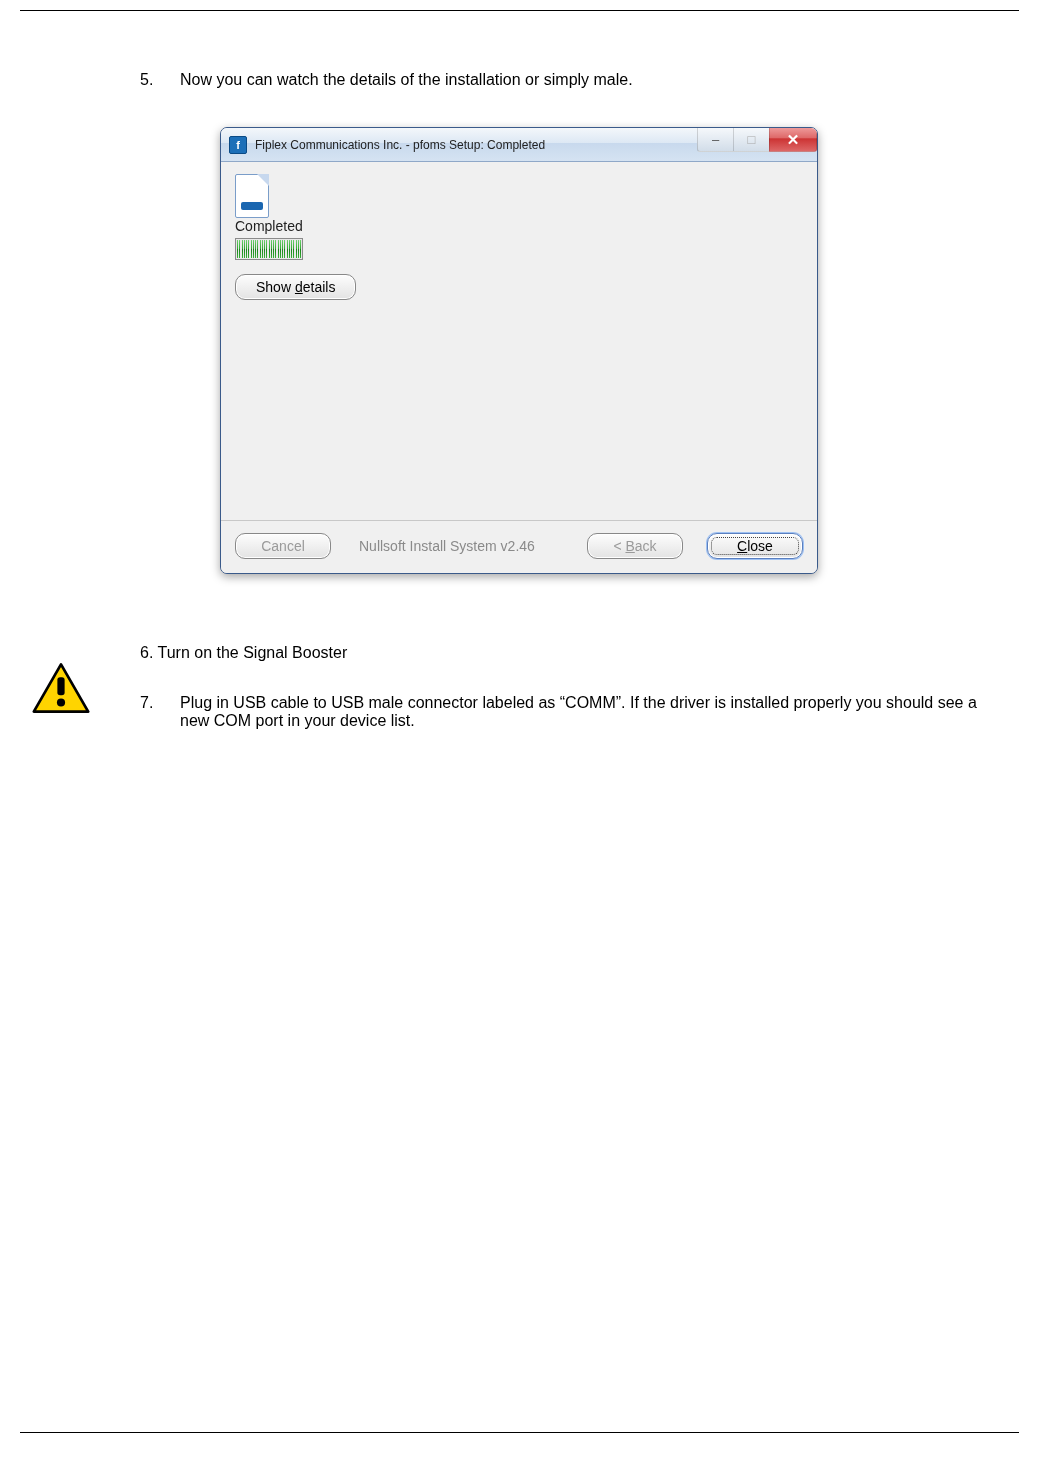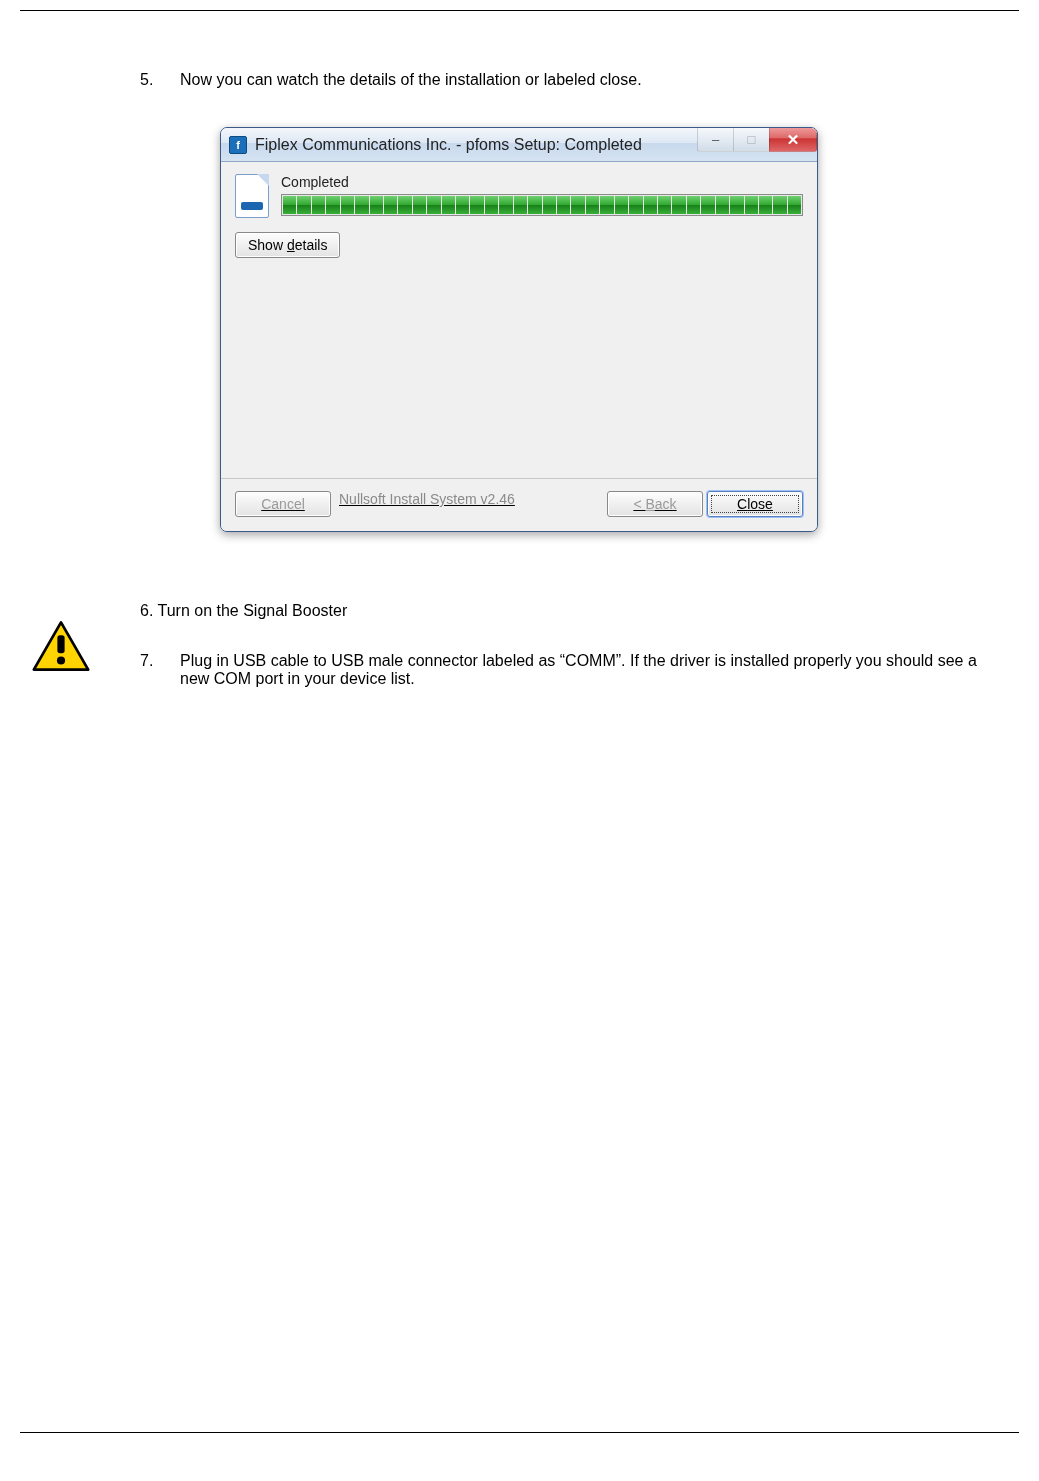--- a/index.html
+++ b/index.html
@@ -64,21 +64,21 @@
     background: #1c6fb8;
     border: 1px solid #0a4a85;
     border-radius: 2px;
     margin-right: 8px;
     display: flex; align-items:center; justify-content:center;
     color:#fff; font-size:11px; font-weight:bold;
   }
   .titlebar-text {
     flex: 1;
     color: #222;
-    font-size: 16px;
+    font-size: 12px;
     white-space: nowrap;
     overflow: hidden;
   }
   .winbtns { display:flex; height:100%; }
   .winbtn {
     width: 36px; height: 24px;
     margin-top: 0;
     border: 1px solid rgba(0,0,0,0.15);
     border-top: none;
     display:flex; align-items:center; justify-content:center;
@@ -99,22 +99,22 @@
     font-weight: bold;
   }
   .winbtn.close .xmark { font-size:15px; }
   .dialog-body {
     background: #f0f0f0;
     padding: 12px 14px 10px 14px;
   }
   .body-top {
     display:flex;
     align-items: flex-start;
-    gap: 12px;
     margin-bottom: 4px;
+    flex-direction: column;
   }
   .doc-icon {
     width: 34px; height: 44px;
     position: relative;
   }
   .doc-icon .sheet {
     position:absolute; inset:0;
     background:#fff;
     border:1px solid #7a9dc9;
     border-radius:2px;
@@ -151,40 +151,40 @@
   .seg {
     flex:1;
     margin-right:1px;
     background: linear-gradient(to bottom,#6fd06f 0%,#2fa82f 50%,#188018 51%,#38b038 100%);
   }
   .seg:last-child{margin-right:0;}
   .show-details-row { margin-top: 14px; }
   .btn {
     display:inline-block;
     min-width: 96px;
-    padding: 4px 12px;
+    padding: 4px 20px;
     background: linear-gradient(to bottom,#fdfdfd,#e3e3e3);
     border: 1px solid #888;
-    border-radius: 3px;
+    border-radius: 10px;
     font-size: 14px;
     text-align: center;
     box-shadow: inset 0 0 0 1px #fff;
     cursor: pointer;
   }
   .content-spacer { height: 210px; }
   .dialog-sep {
     border-top: 1px solid #c8c8c8;
     margin: 0 -14px;
   }
   .footer-row {
     display:flex;
+    align-items:center;
     padding: 12px 14px 14px 14px;
-    gap: 4px;
+    gap: 24px;
     background:#f0f0f0;
-    text-decoration:underline;
   }
   .btn.disabled {
     color:#9a9a9a;
     cursor: default;
   }
   .footer-label {
     flex:1;
     color:#8a8a8a;
     font-size:14px;
     padding-left:4px;
@@ -230,21 +230,21 @@
 </head>
 <body>
 
 <div class="page">
   <div class="top-rule"></div>
 
   <div class="content">
 
     <div class="step-row">
       <div class="step-num">5.</div>
-      <div class="step-text">Now you can watch the details of the installation or labeled close.</div>
+      <div class="step-text">Now you can watch the details of the installation or simply male.</div>
     </div>
 
     <div class="dialog-wrap">
       <div class="dialog">
         <div class="titlebar">
           <div class="appicon">
             <span>f</span>
           </div>
           <div class="titlebar-text">Fiplex Communications Inc. - pfoms Setup: Completed</div>
           <div class="winbtns">

